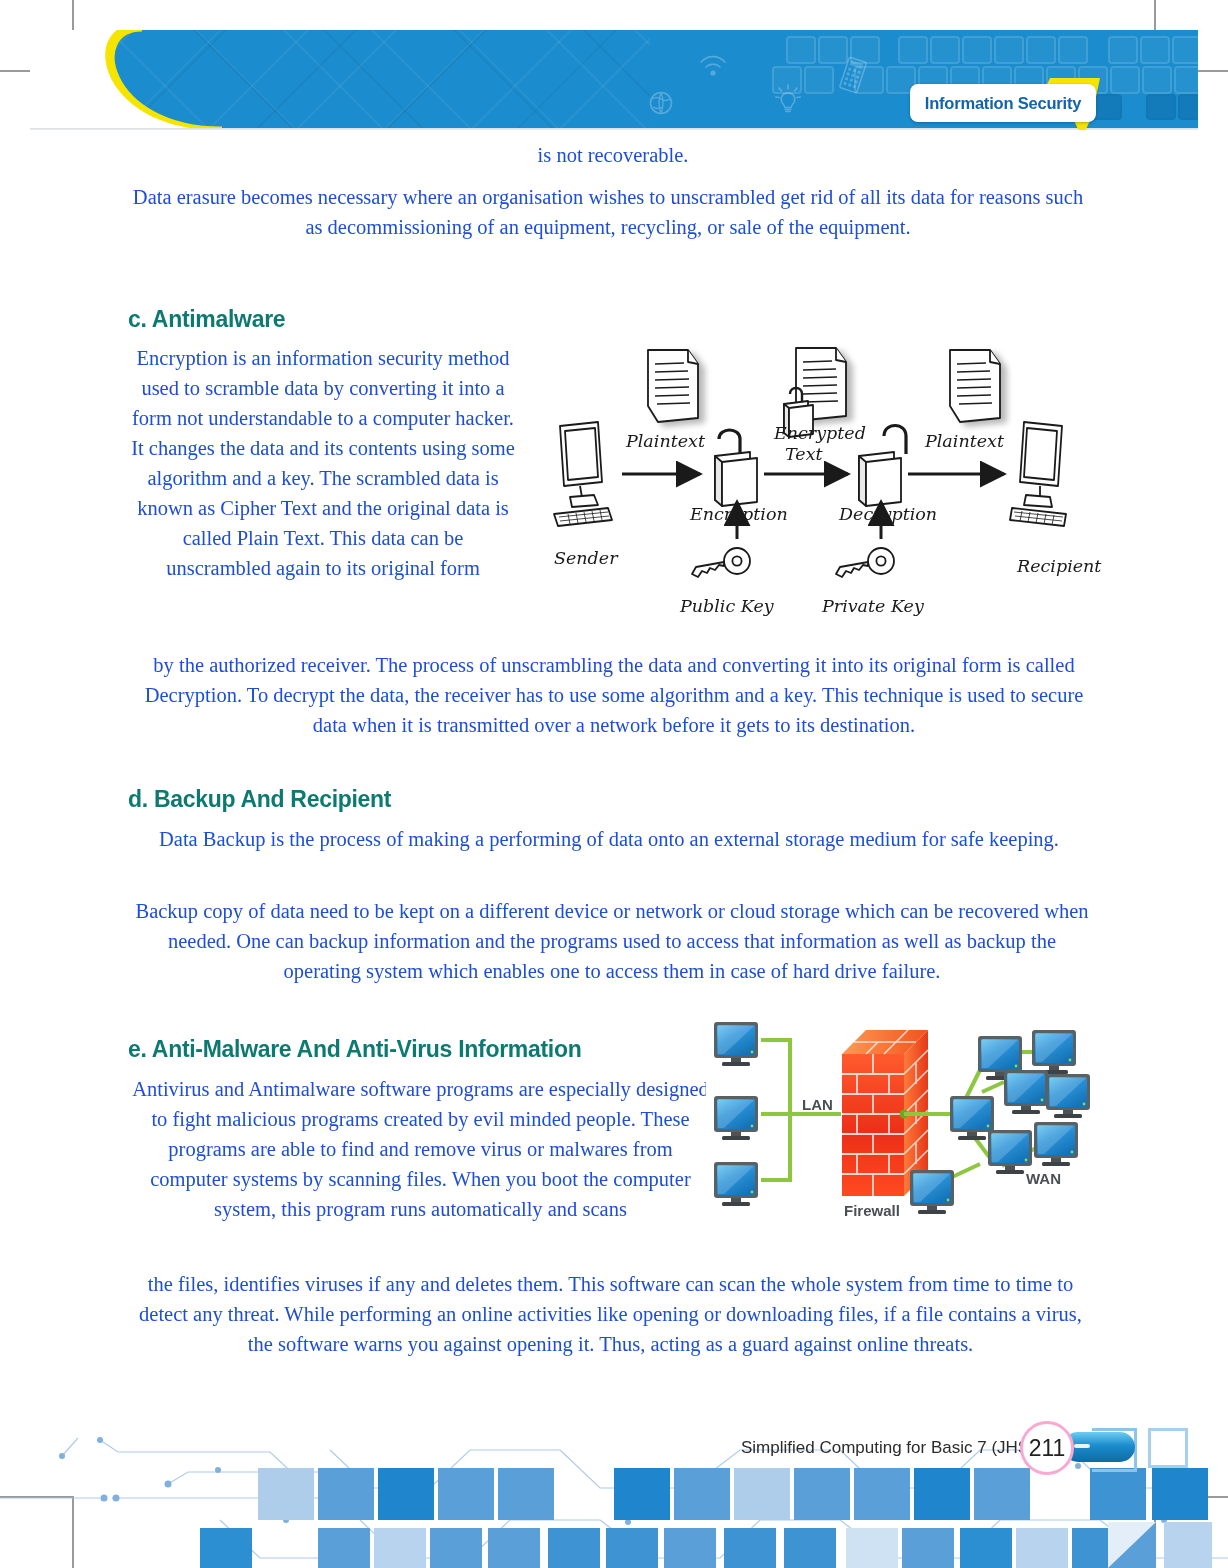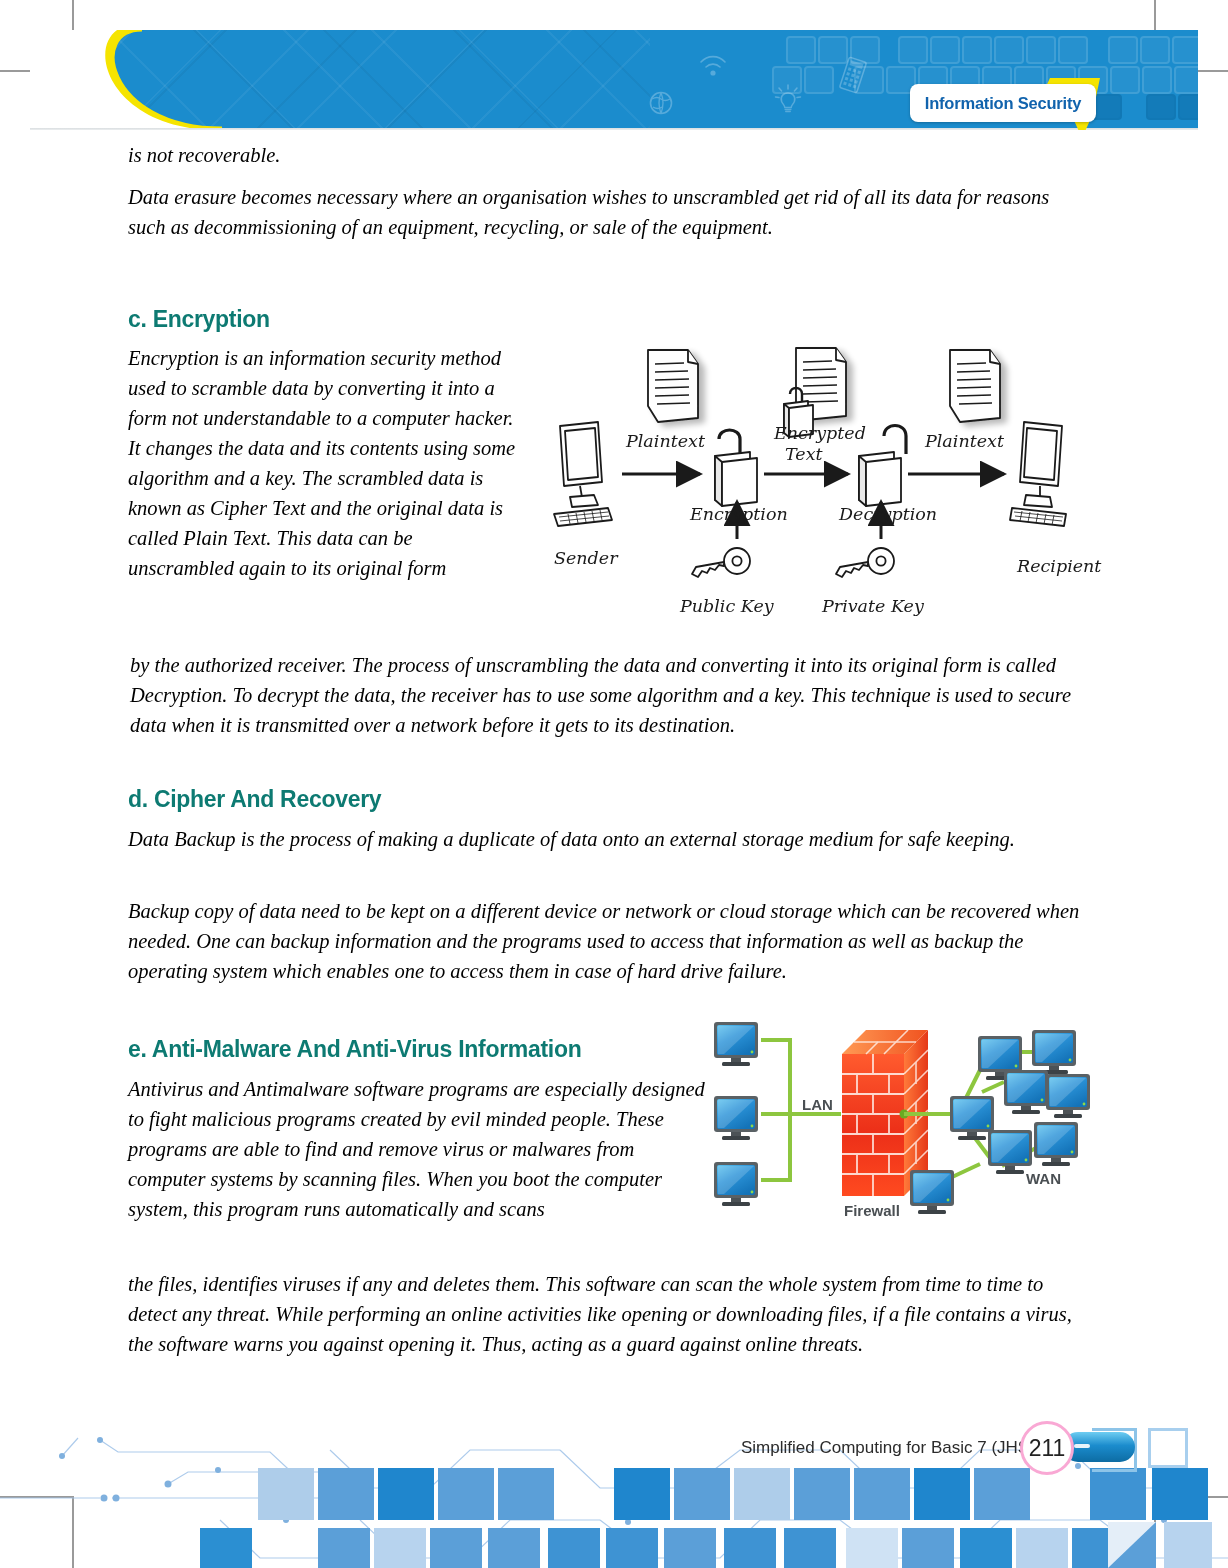--- a/index.html
+++ b/index.html
@@ -76,23 +76,22 @@
     white-space:nowrap;
   }
 
   
   .hicon{position:absolute;opacity:.30;}
 
   
   .content{position:absolute;left:128px;top:0;width:970px;}
   p.body{
     margin:0 0 18px 0;
-    font-size:20.5px;line-height:30px;color:#000000;
-    text-align:left;
-    font-style:italic;
+    font-size:20.5px;line-height:30px;color:#1d4ed8;
+    text-align:center;
   }
   h3.head{
     font-family:"Liberation Sans", sans-serif;
     font-weight:bold;
     color:#0d7a72;
     font-size:23px;
     margin:0 0 8px 0;
     letter-spacing:-.3px;
   }
 
@@ -252,29 +251,29 @@
     </div>
   </div>
 </div>
 
 <div class="content">
 
   <p class="body abs" style="left:0;top:140px;width:970px;">is not recoverable.</p>
 
   <p class="body abs" style="left:0;top:182px;width:960px;">Data erasure becomes necessary where an organisation wishes to unscrambled get rid of all its data for reasons such as decommissioning of an equipment, recycling, or sale of the equipment.</p>
 
-  <h3 class="head abs" style="left:0;top:306px;">c. Encryption</h3>
+  <h3 class="head abs" style="left:0;top:306px;">c. Antimalware</h3>
 
   <p class="body abs narrow" style="left:0;top:343px;">Encryption is an information security method used to scramble data by converting it into a form not understandable to a computer hacker. It changes the data and its contents using some algorithm and a key. The scrambled data is known as Cipher Text and the original data is called Plain Text. This data can be unscrambled again to its original form</p>
 
   <p class="body abs" style="left:2px;top:650px;width:968px;">by the authorized receiver. The process of unscrambling the data and converting it into its original form is called Decryption. To decrypt the data, the receiver has to use some algorithm and a key. This technique is used to secure data when it is transmitted over a network before it gets to its destination.</p>
 
-  <h3 class="head abs" style="left:0;top:786px;">d. Cipher And Recovery</h3>
-
-  <p class="body abs" style="left:0;top:824px;width:962px;">Data Backup is the process of making a duplicate of data onto an external storage medium for safe keeping.</p>
+  <h3 class="head abs" style="left:0;top:786px;">d. Backup And Recipient</h3>
+
+  <p class="body abs" style="left:0;top:824px;width:962px;">Data Backup is the process of making a performing of data onto an external storage medium for safe keeping.</p>
 
   <p class="body abs" style="left:0;top:896px;width:968px;">Backup copy of data need to be kept on a different device or network or cloud storage which can be recovered when needed. One can backup information and the programs used to access that information as well as backup the operating system which enables one to access them in case of hard drive failure.</p>
 
   <h3 class="head abs" style="left:0;top:1036px;">e. Anti-Malware And Anti-Virus Information</h3>
 
   <p class="body abs narrow2" style="left:0;top:1074px;">Antivirus and Antimalware software programs are especially designed to fight malicious programs created by evil minded people. These programs are able to find and remove virus or malwares from computer systems by scanning files. When you boot the computer system, this program runs automatically and scans</p>
 
   <p class="body abs" style="left:0;top:1249px;width:965px;margin-top:20px;">the files, identifies viruses if any and deletes them. This software can scan the whole system from time to time to detect any threat. While performing an online activities like opening or downloading files, if a file contains a virus, the software warns you against opening it. Thus, acting as a guard against online threats.</p>
 </div>
 

